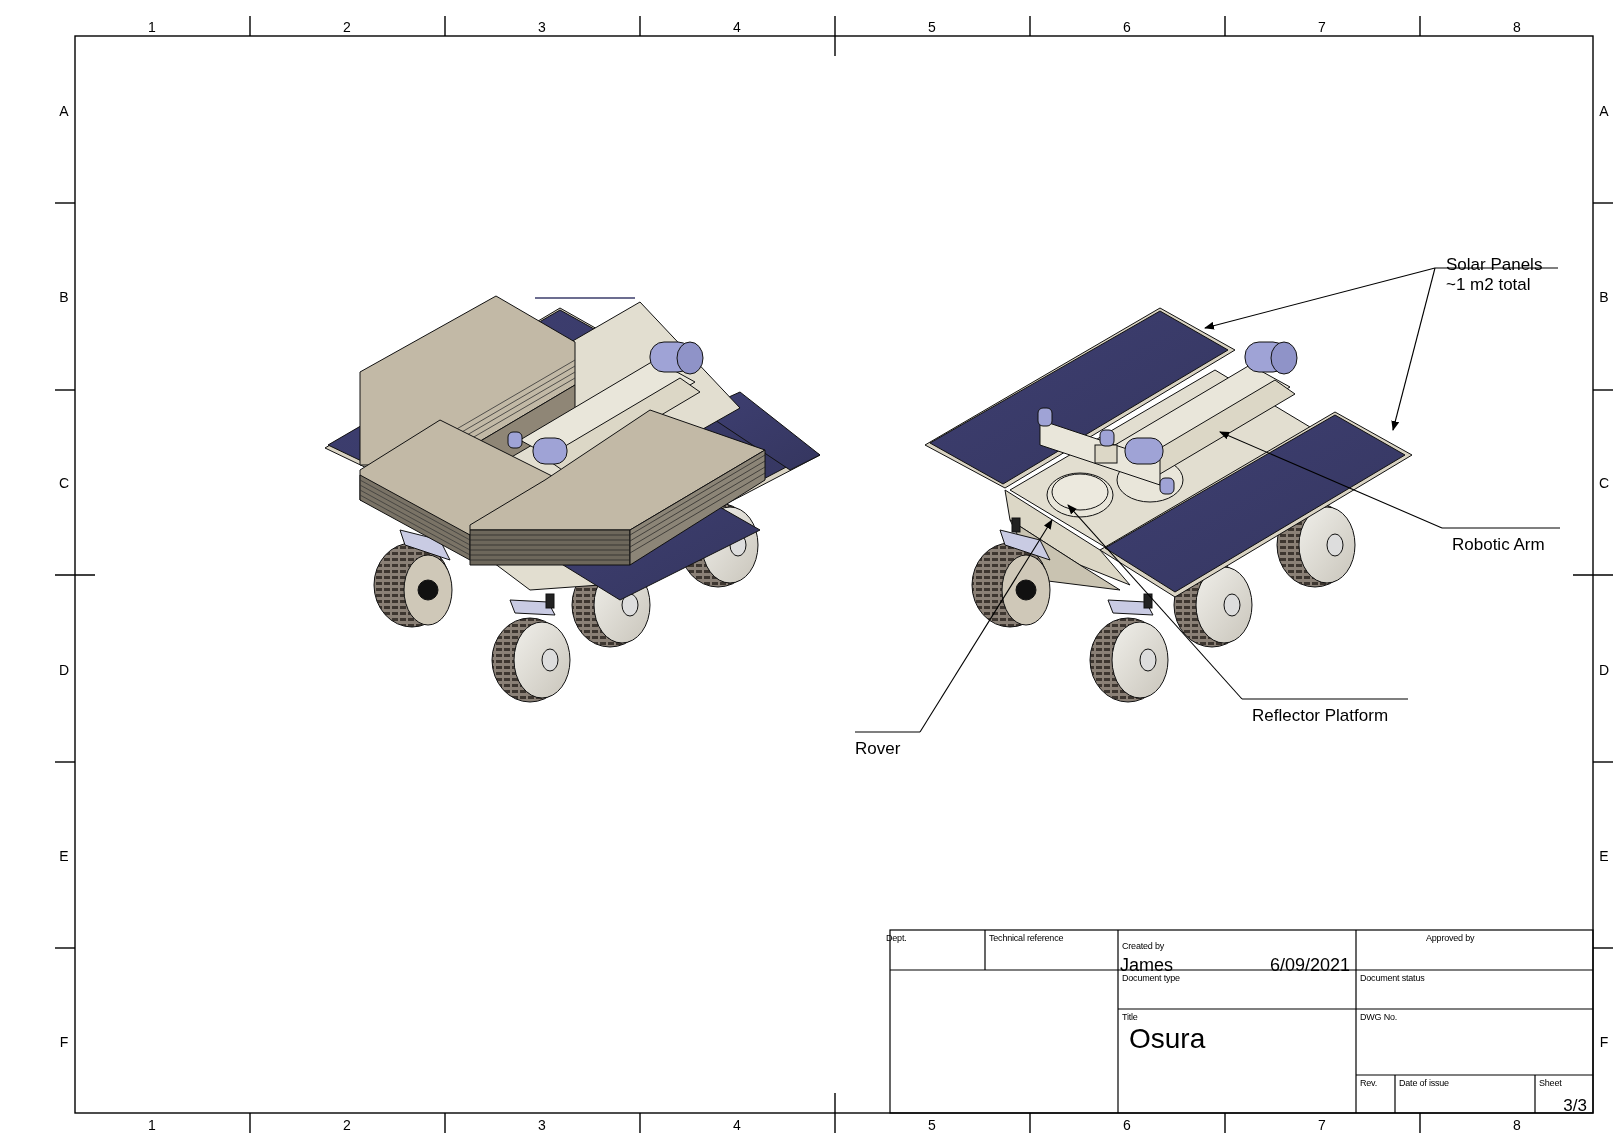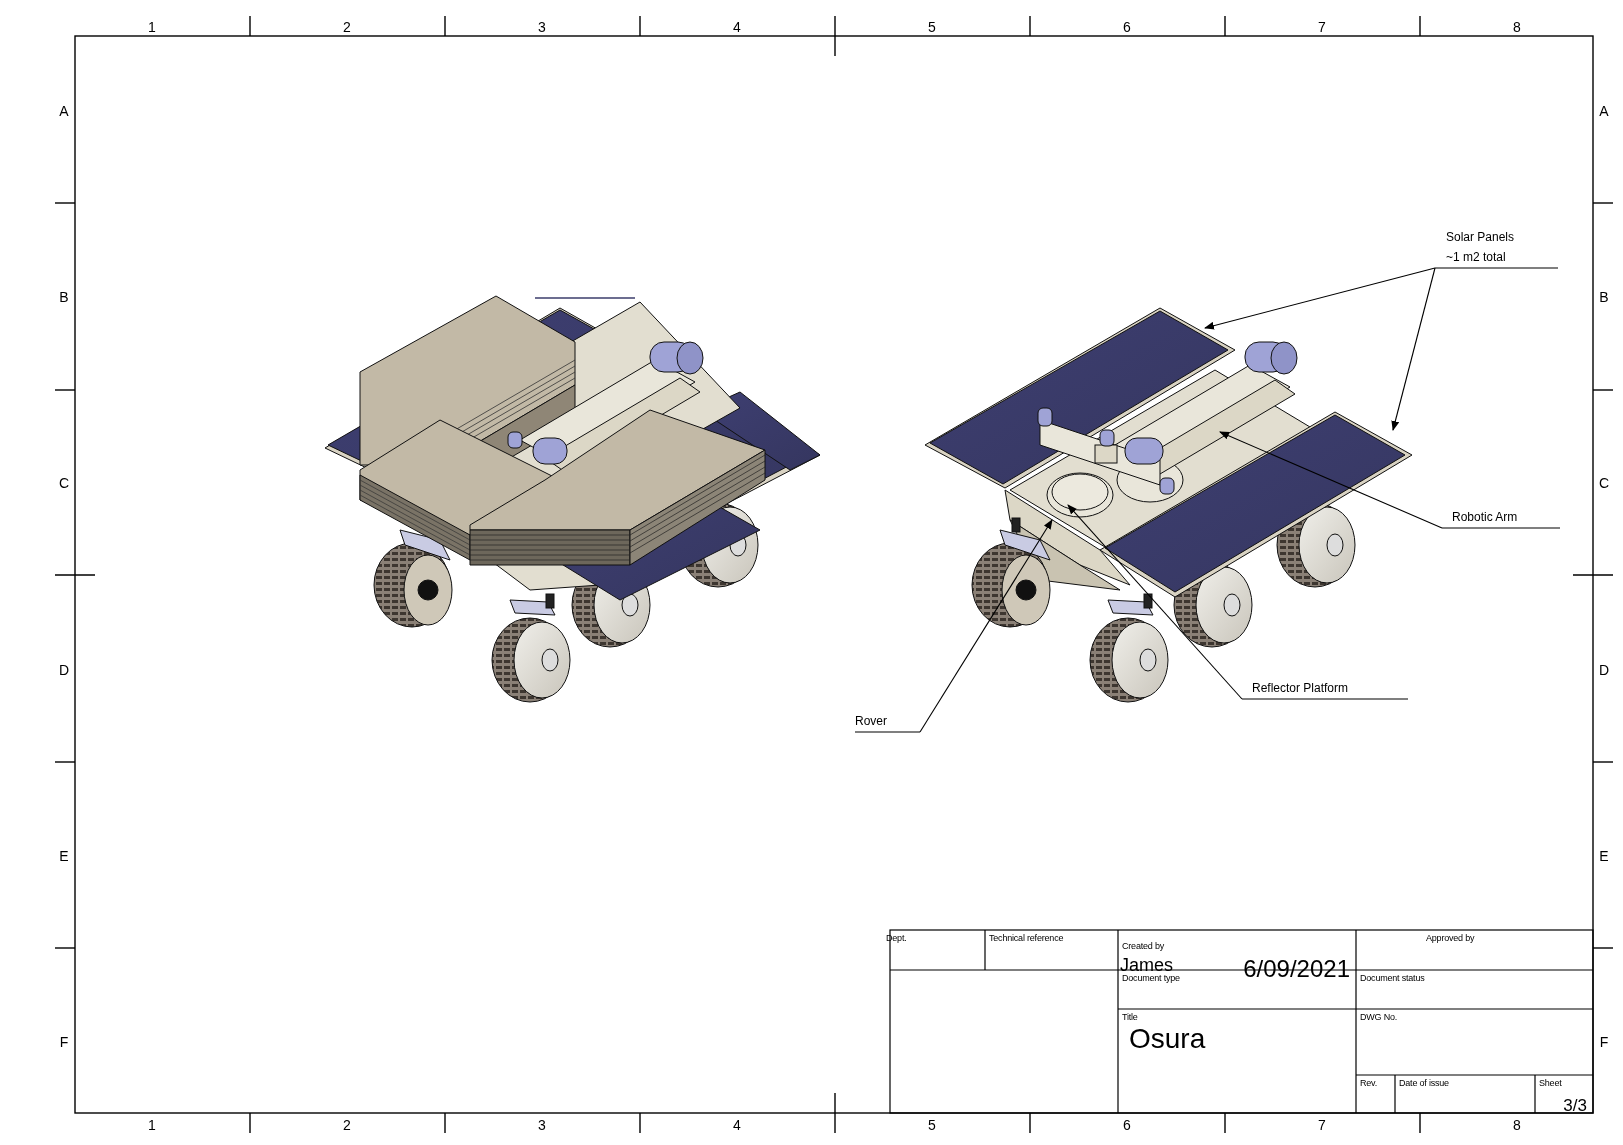--- a/index.html
+++ b/index.html
@@ -2,21 +2,21 @@
 <html><head>
 <meta charset="utf-8">
 <style>
   html,body{margin:0;padding:0;background:#ffffff;}
   body{width:1623px;height:1145px;position:relative;overflow:hidden;font-family:"Liberation Sans",sans-serif;color:#000;}
   #sheet{position:absolute;left:0;top:0;width:1623px;height:1145px;}
   .zone-lbl{position:absolute;font-size:14px;line-height:14px;width:20px;text-align:center;}
   .tb-cell{position:absolute;box-sizing:border-box;}
   .tb-small{font-size:9px;letter-spacing:-0.2px;position:absolute;left:4px;top:3px;white-space:nowrap;}
   .tb-big{position:absolute;white-space:nowrap;}
-  .callout{position:absolute;font-size:12px;white-space:nowrap;line-height:20px;}
+  .callout{position:absolute;font-size:17px;white-space:nowrap;line-height:20px;margin-top:28px;}
 </style>
 </head>
 <body>
 
 <div id="sheet">
 
   <svg width="1623" height="1145" viewBox="0 0 1623 1145" style="position:absolute;left:0;top:0;">
     <defs>
       <marker id="arr" markerWidth="10" markerHeight="8" refX="9" refY="4" orient="auto" markerUnits="userSpaceOnUse">
         <path d="M0,0 L10,4 L0,8 z" fill="#000"></path>
@@ -282,21 +282,21 @@
   <div>
     <div class="tb-cell" style="left:882px;top:930px;width:114px;height:40px;">
       <span class="tb-small">Dept.</span>
     </div>
     <div class="tb-cell" style="left:985px;top:930px;width:133px;height:40px;border-radius:12px;">
       <span class="tb-small">Technical reference</span>
     </div>
     <div class="tb-cell" style="left:1118px;top:930px;width:238px;height:40px;margin-top:8px;">
       <span class="tb-small">Created by</span>
       <span class="tb-big" style="left:2px;top:17px;font-size:18px;">James</span>
-      <span class="tb-big" style="right:6px;top:17px;font-size:24px;">6/09/2021</span>
+      <span class="tb-big" style="right:6px;top:17px;font-size:18px;">6/09/2021</span>
     </div>
     <div class="tb-cell" style="left:1422px;top:930px;width:237px;height:40px;">
       <span class="tb-small">Approved by</span>
     </div>
     <div class="tb-cell" style="left:1118px;top:970px;width:238px;height:39px;">
       <span class="tb-small">Document type</span>
     </div>
     <div class="tb-cell" style="left:1356px;top:970px;width:237px;height:39px;">
       <span class="tb-small">Document status</span>
     </div>

